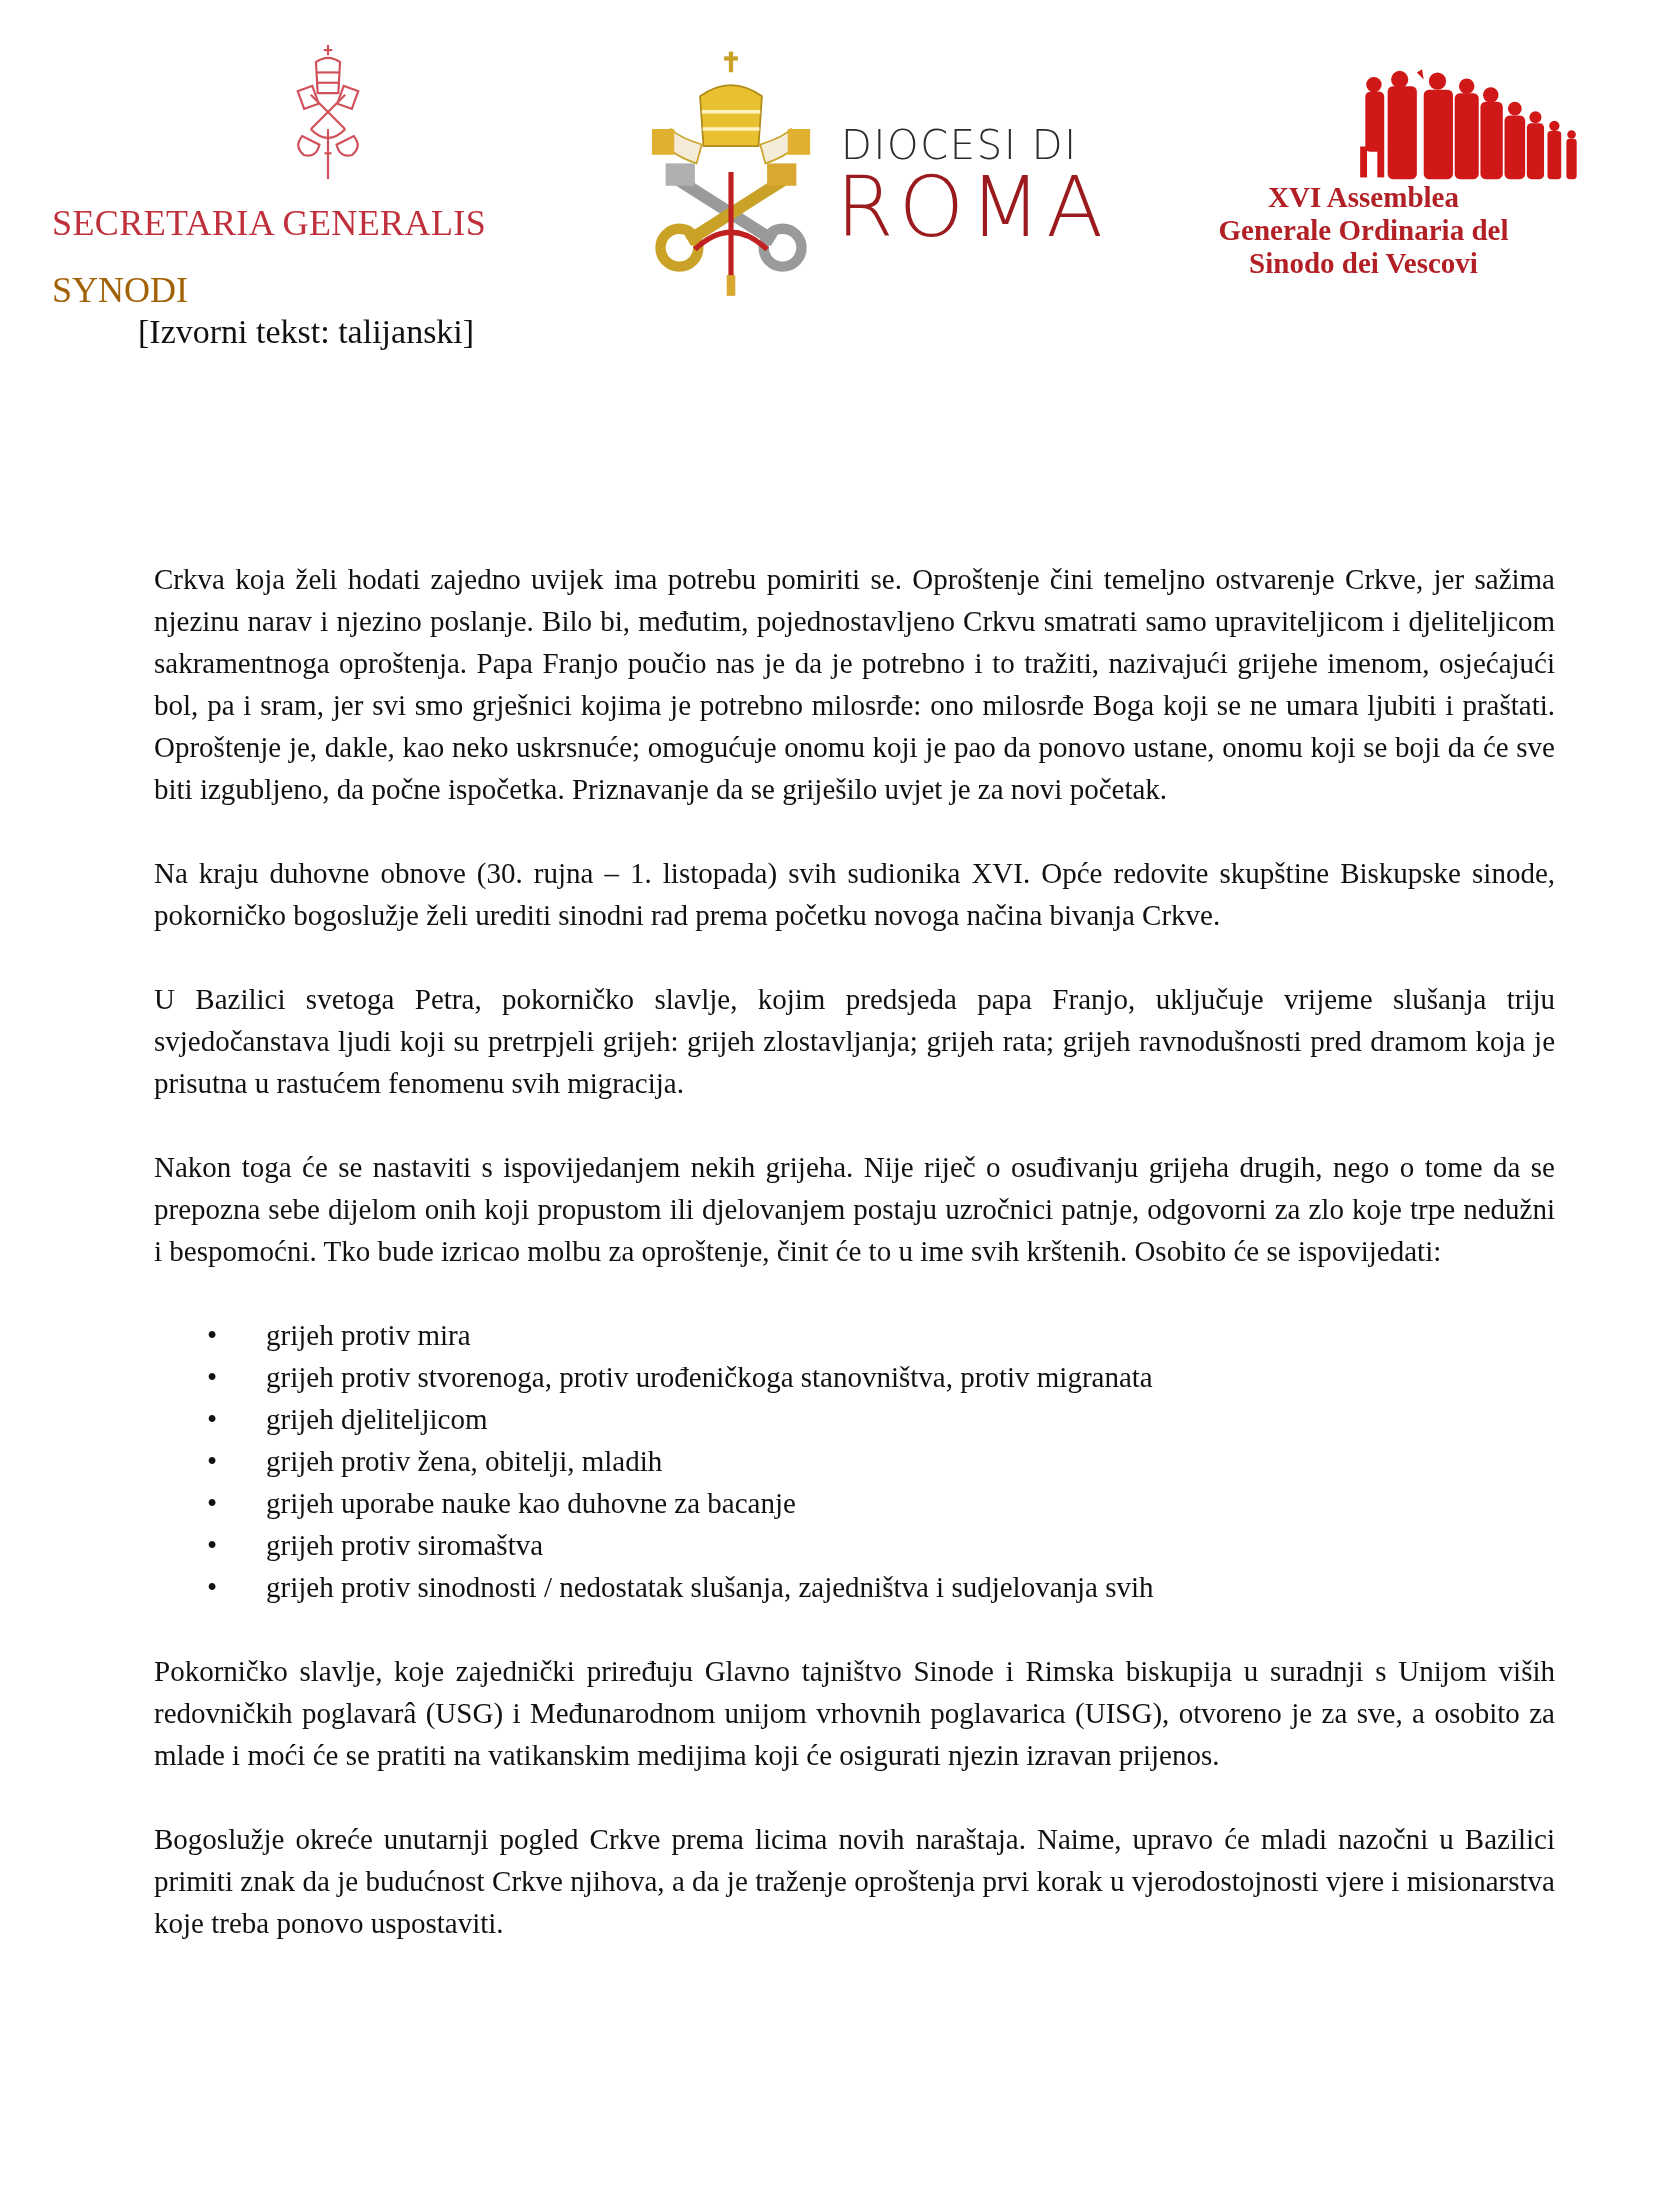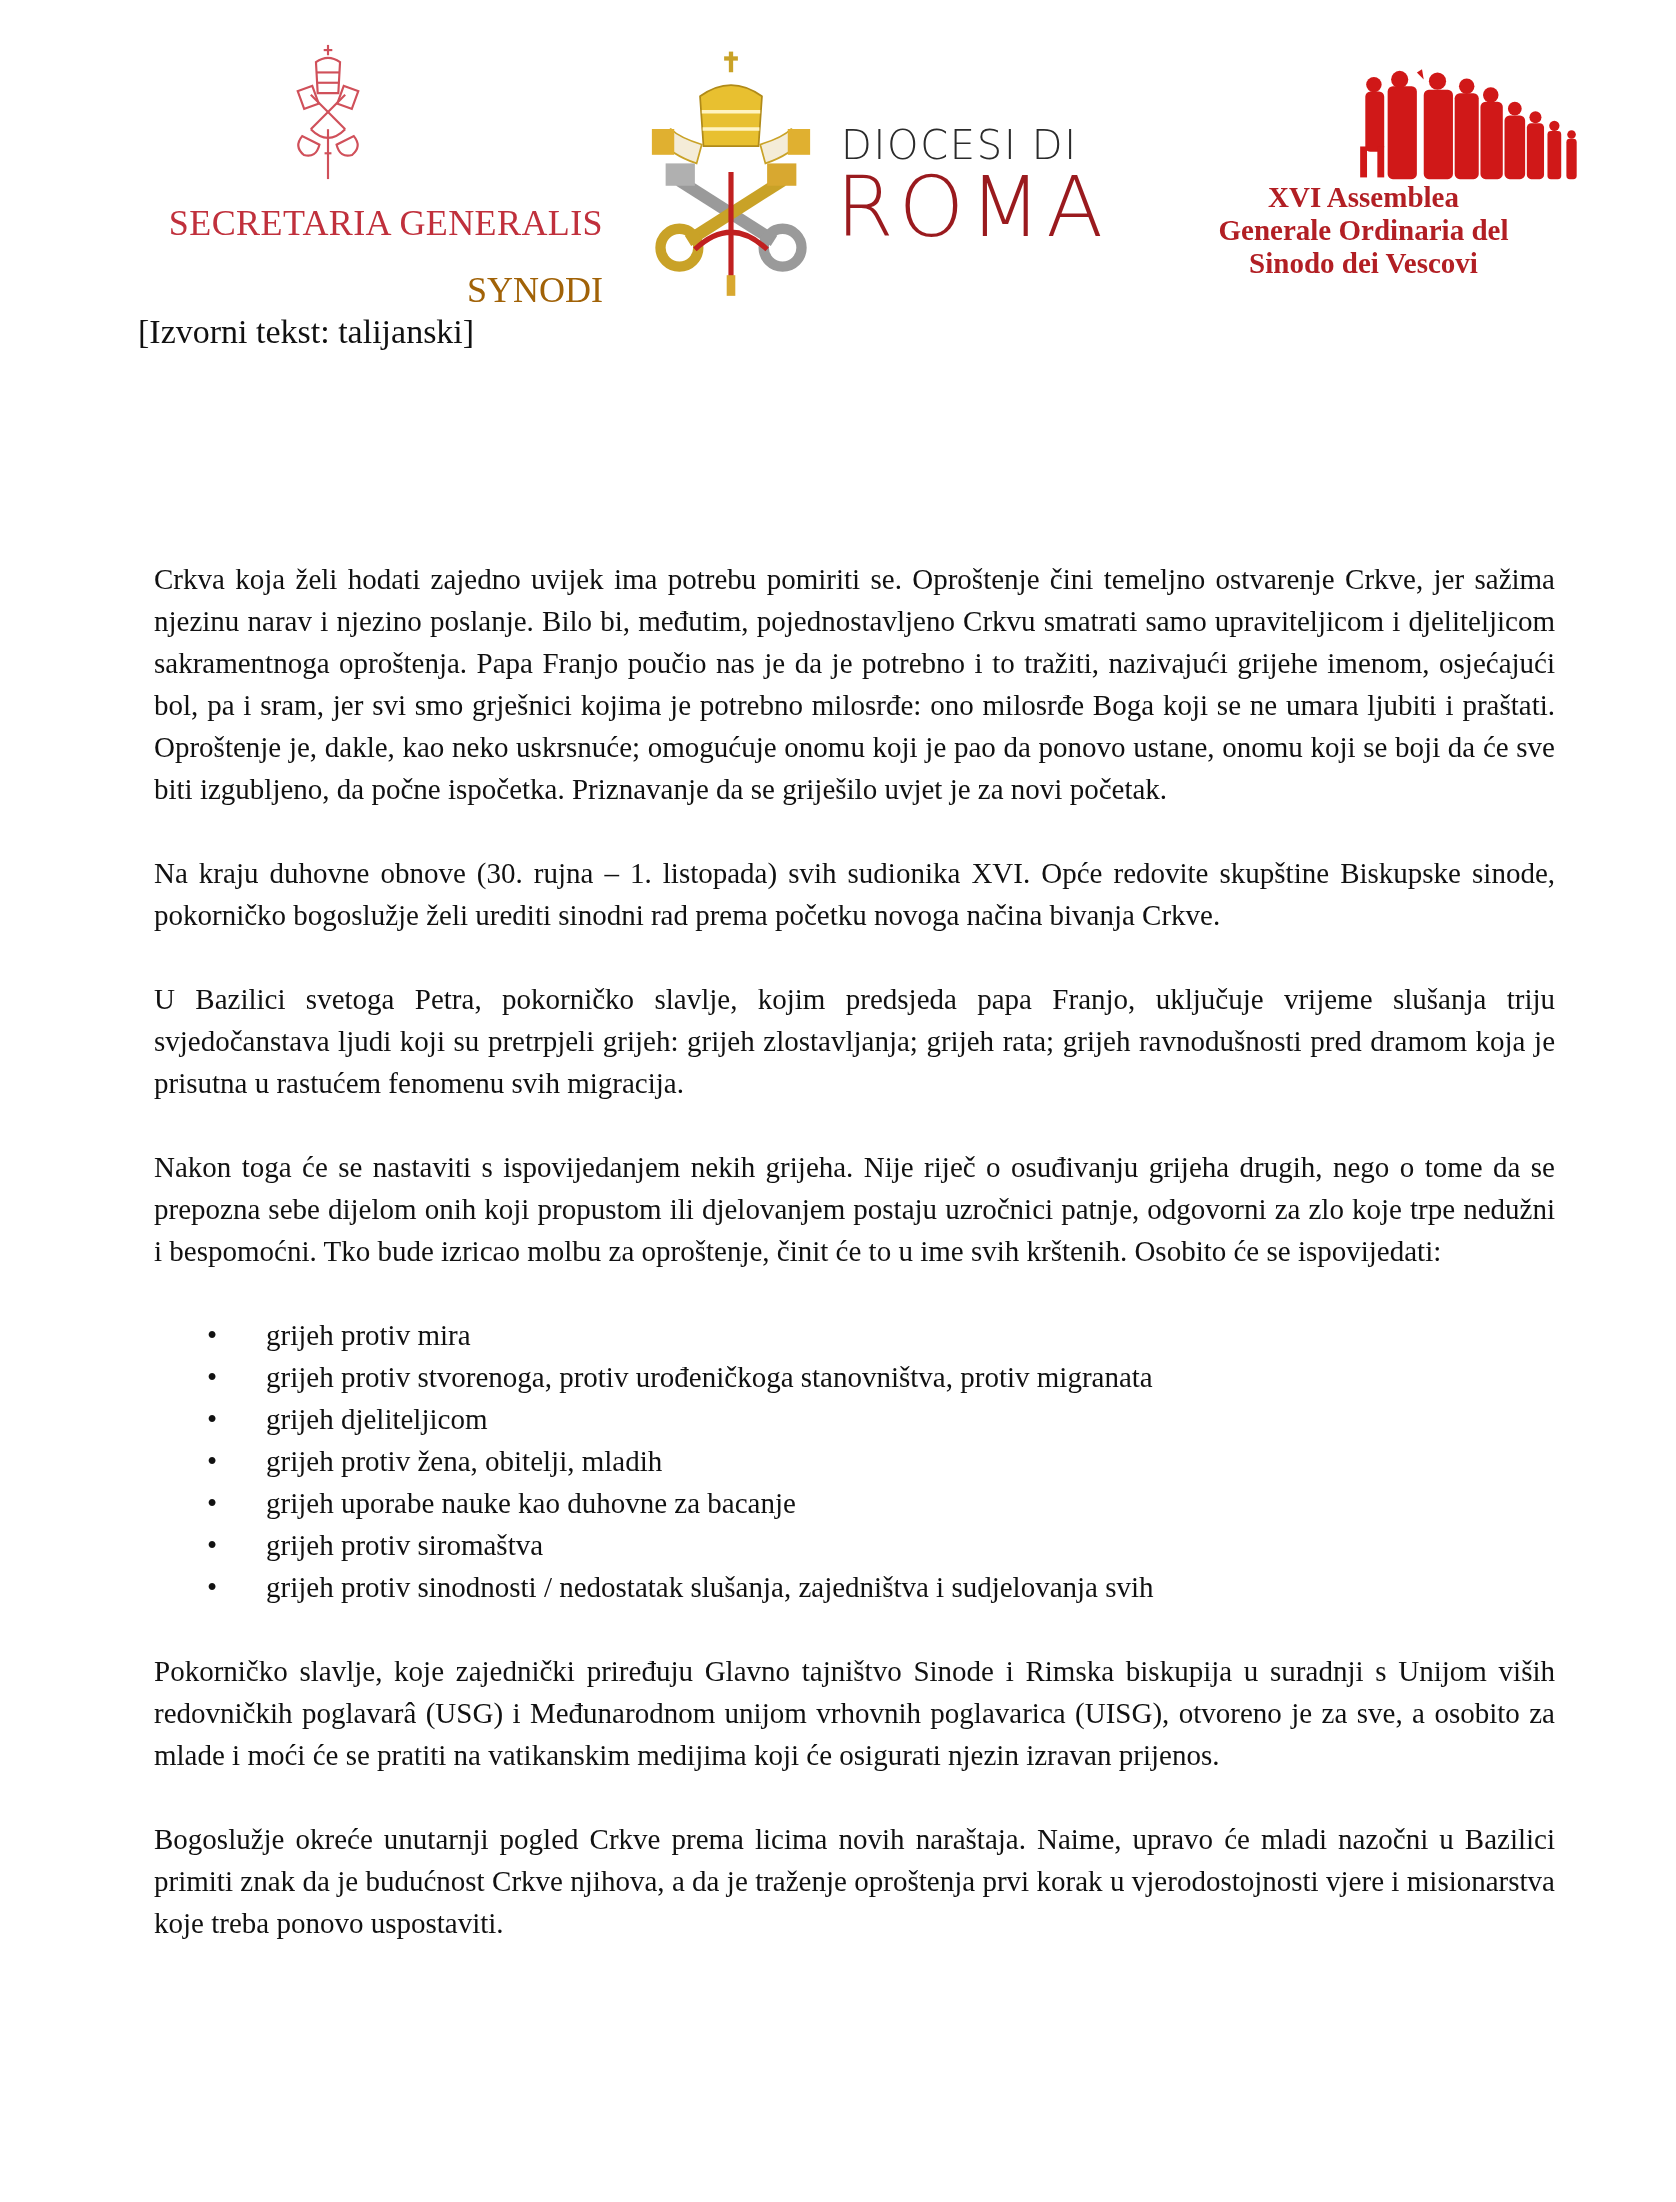--- a/index.html
+++ b/index.html
@@ -18,21 +18,21 @@
     .page {
       position: absolute;
       left: 0; top: 0;
       width: 1676px; height: 2203px;
     }
     
     .hdr-left {
       position: absolute;
       left: 52px; top: 43px;
       width: 551px;
-      text-align: right;
+      text-align: left;
     }
     .hdr-left .emblem {
       display: block;
       margin: 0 auto;
       width: 86px;
       height: 138px;
     }
     .hdr-left .sec-line1 {
       margin-top: 20.6px;
       font-size: 36px;

